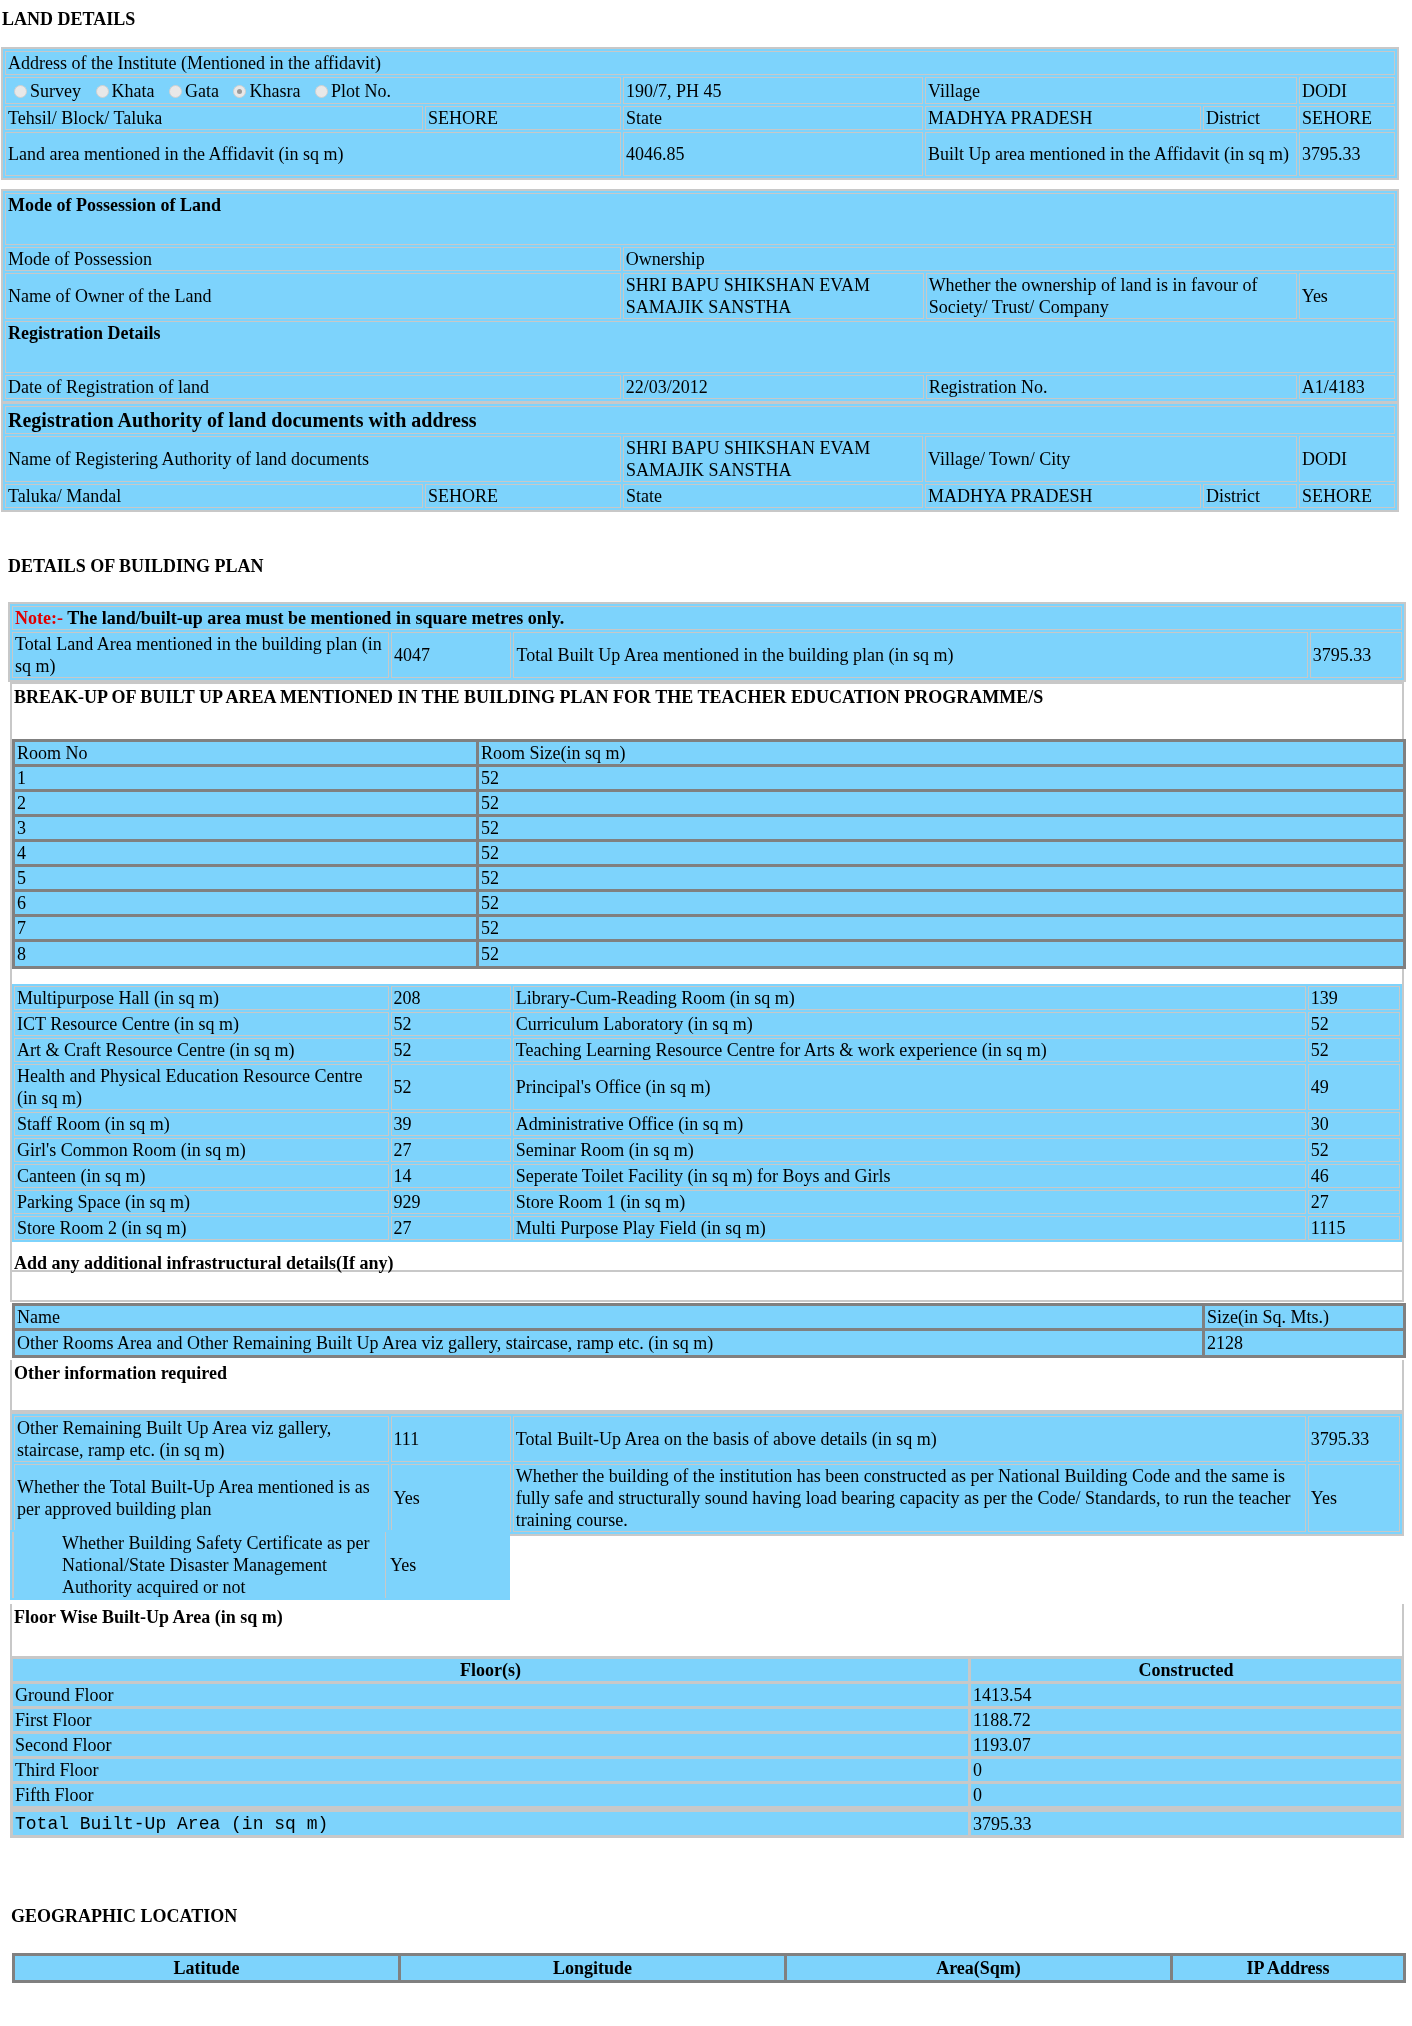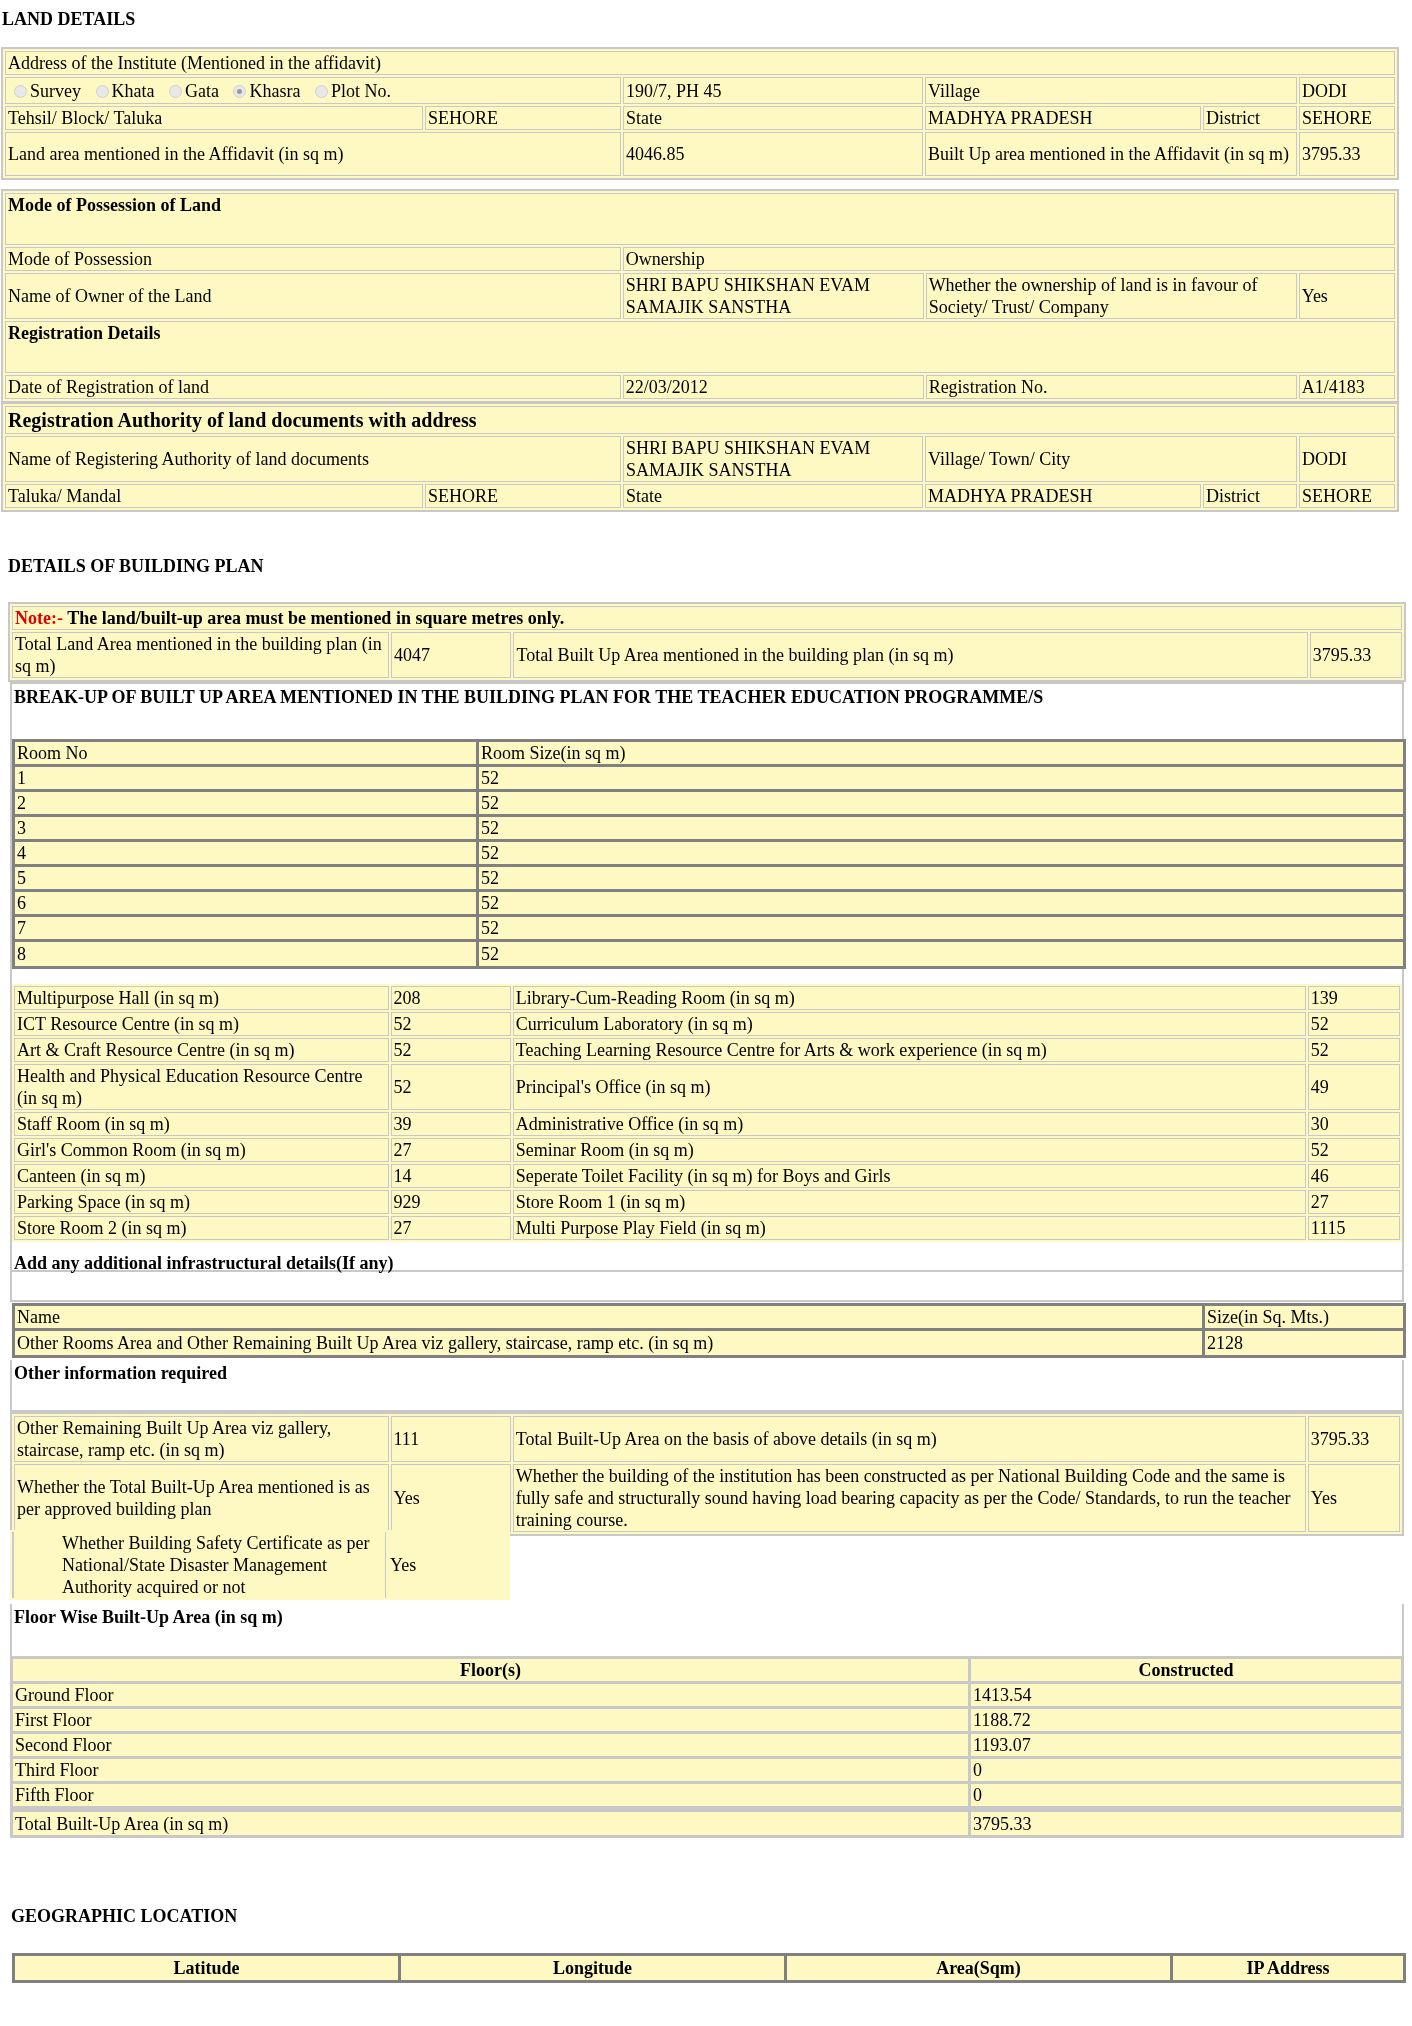--- a/index.html
+++ b/index.html
@@ -3,21 +3,21 @@
 <meta charset="utf-8">
 <style>
   html, body { margin:0; padding:0; background:#fff; }
   body {
     width:1412px; height:2026px; overflow:hidden; position:relative;
     font-family:"Liberation Serif", "DejaVu Serif", serif;
     font-size:18px; color:#000; line-height:22px;
   }
   .abs { position:absolute; }
   .h-section { font-weight:bold; font-size:18px; }
-  table { border-collapse:separate; border-spacing:2px; background:#fef9c3; }
+  table { border-collapse:separate; border-spacing:2px; background:#7dd3fc; }
   td, th { padding:0 2px; vertical-align:middle; text-align:left; font-weight:normal; }
   .t-grey { border:2px solid #c8c8c8; }
   .t-grey td { border:1px solid #c8c8c8; }
   .t-dark { border:3px solid #808080; border-spacing:0; }
   .t-dark td { border:1px solid #808080; border-width:0 3px 3px 0; }
   .t-dark tr:last-child td { border-bottom:0; }
   .t-dark td:last-child { border-right:0; }
   .t-floor { border:3px solid #c8c8c8; border-spacing:0; }
   .t-floor td { border:0 solid #c8c8c8; border-width:0 3px 3px 0; }
   .t-floor td:last-child { border-right:0; }
@@ -368,21 +368,21 @@
       </tr>
   <tr style="height:24px">
         <td>Third Floor</td>
         <td>0</td>
       </tr>
   <tr style="height:24px">
         <td>Fifth Floor</td>
         <td>0</td>
       </tr>
   <tr style="height:26px">
-    <td style="border-top:3px solid #c8c8c8;">Total Built-Up Area (in sq m)</td>
+    <td style="border-top:3px solid #c8c8c8;font-family:Liberation Mono, monospace;">Total Built-Up Area (in sq m)</td>
     <td style="border-top:3px solid #c8c8c8;">3795.33</td>
   </tr>
 </tbody>
   </table>
 
 <div class="abs h-section" style="left:11px; top:1905px;">GEOGRAPHIC LOCATION</div>
 
 <table class="abs t-dark" style="left:12px; top:1953px; width:1394px; table-layout:fixed; border-color:#808080;">
   <colgroup>
       <col style="width:386px">

